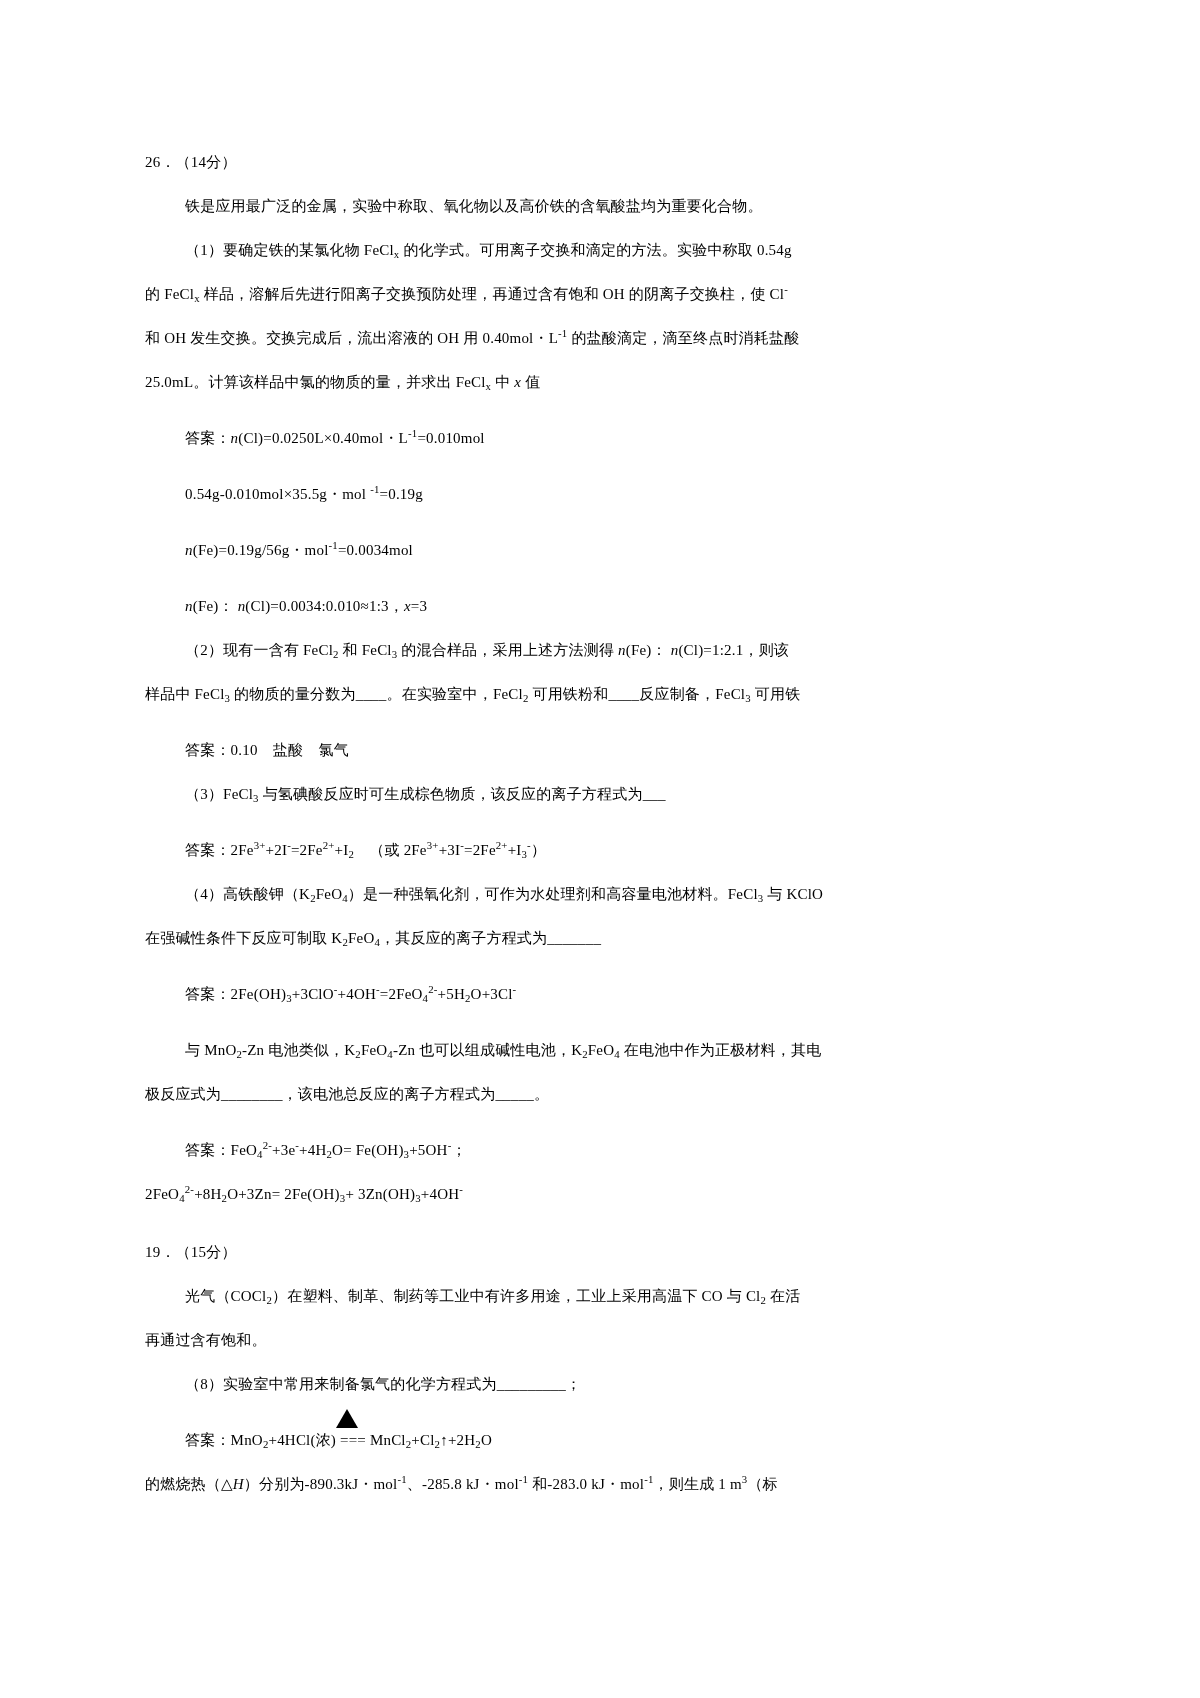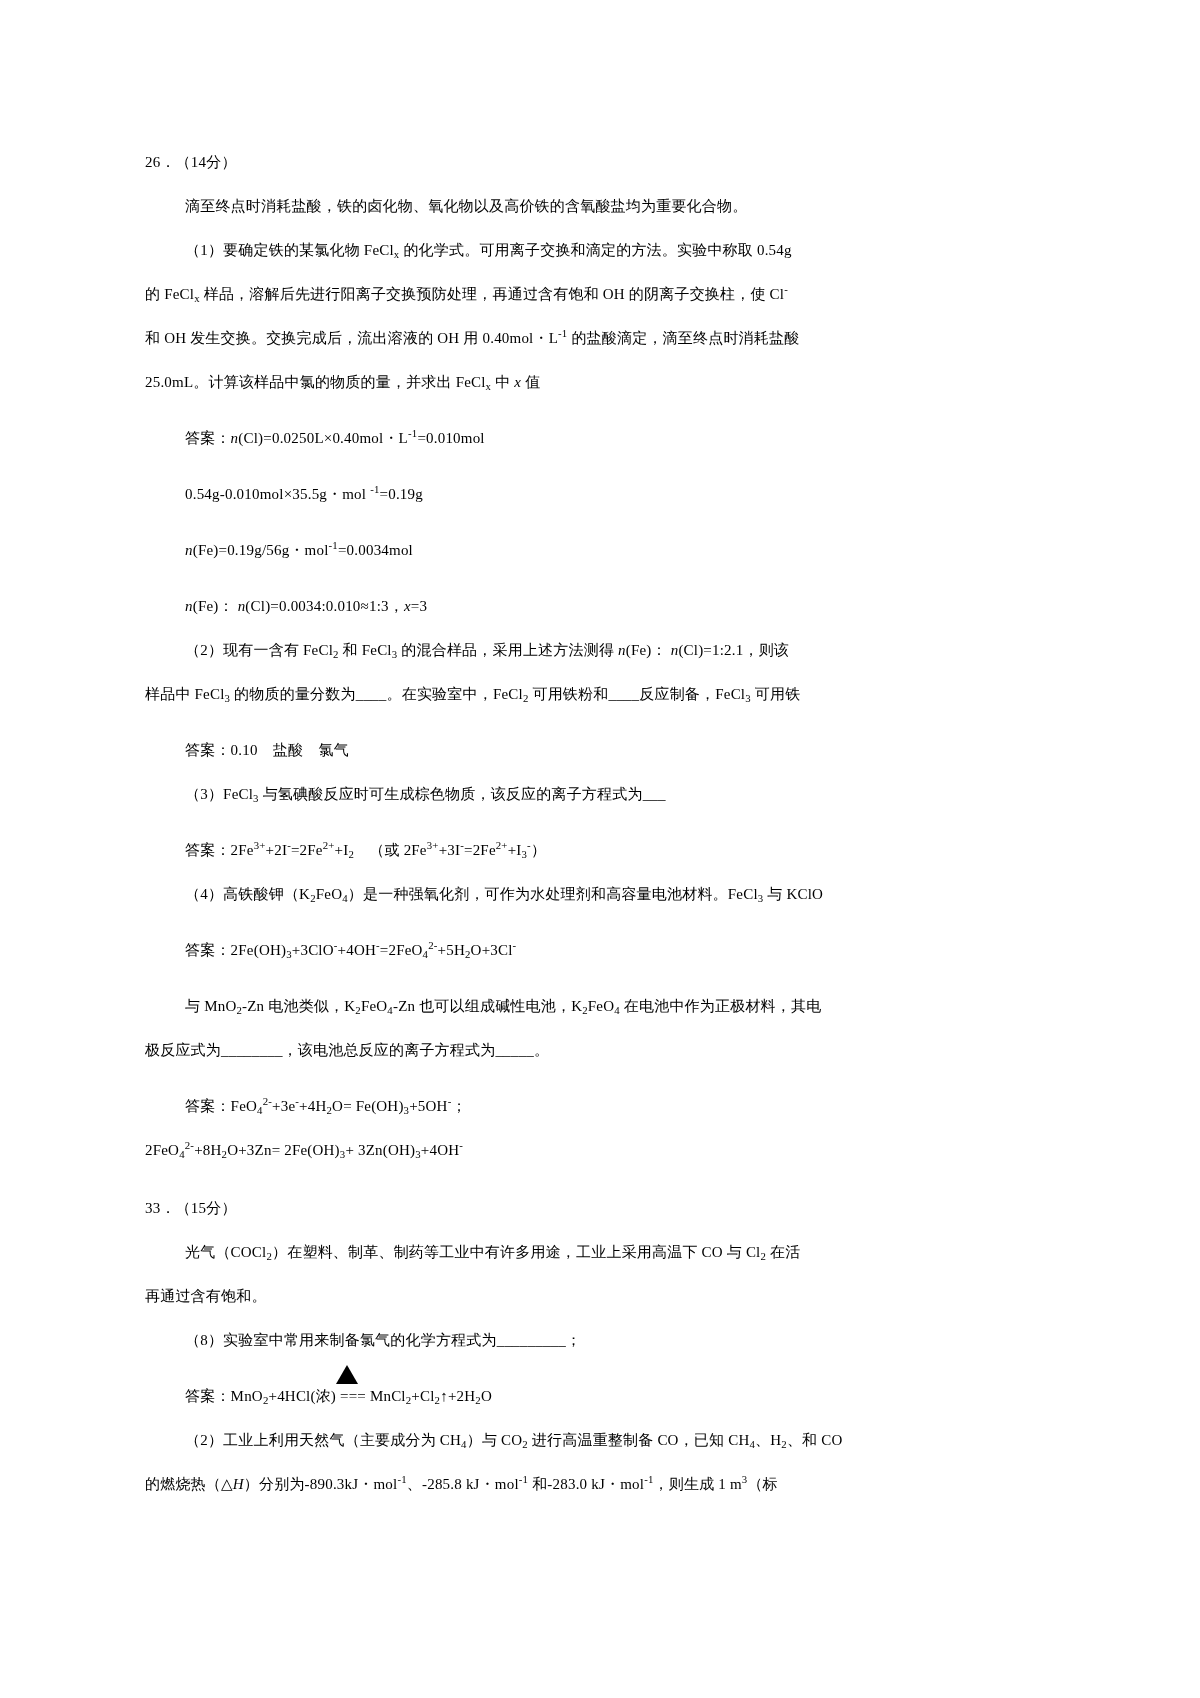--- a/index.html
+++ b/index.html
@@ -82,62 +82,62 @@
 <body>
 
 <div class="page">
 
   <div class="block">
 
     <p class="p noindent">
       <span>26．</span><span>（14分）</span>
     </p>
 
-    <p class="p indent1">滴至终点时消耗盐酸，铁的卤化物、氧化物以及高价铁的含氧酸盐均为重要化合物。</p>
+    <p class="p indent1">铁是应用最广泛的金属，实验中称取、氧化物以及高价铁的含氧酸盐均为重要化合物。</p>
 
     <p class="p indent1">（1）要确定铁的某氯化物 FeCl<sub>x</sub> 的化学式。可用离子交换和滴定的方法。实验中称取 0.54g</p>
     <p class="p noindent">的 FeCl<sub>x</sub> 样品，溶解后先进行阳离子交换预防处理，再通过含有饱和 OH 的阴离子交换柱，使 Cl<sup>-</sup></p>
     <p class="p noindent">和 OH 发生交换。交换完成后，流出溶液的 OH 用 0.40mol・L<sup>-1</sup> 的盐酸滴定，滴至终点时消耗盐酸</p>
     <p class="p noindent">25.0mL。计算该样品中氯的物质的量，并求出 FeCl<sub>x</sub> 中 <span class="it">x</span> 值</p>
 
     <p class="p indent-ans">答案：<span class="it">n</span>(Cl)=0.0250L×0.40mol・L<sup>-1</sup>=0.010mol</p>
     <p class="p indent-ans">0.54g-0.010mol×35.5g・mol <sup>-1</sup>=0.19g</p>
     <p class="p indent-ans"><span class="it">n</span>(Fe)=0.19g/56g・mol<sup>-1</sup>=0.0034mol</p>
     <p class="p indent-ans"><span class="it">n</span>(Fe)： <span class="it">n</span>(Cl)=0.0034:0.010≈1:3，<span class="it">x</span>=3</p>
 
     <p class="p indent1">（2）现有一含有 FeCl<sub>2</sub> 和 FeCl<sub>3</sub> 的混合样品，采用上述方法测得 <span class="it">n</span>(Fe)： <span class="it">n</span>(Cl)=1:2.1，则该</p>
     <p class="p noindent">样品中 FeCl<sub>3</sub> 的物质的量分数为____。在实验室中，FeCl<sub>2</sub> 可用铁粉和____反应制备，FeCl<sub>3</sub> 可用铁</p>
     <p class="p indent-ans">答案：0.10　盐酸　氯气</p>
 
     <p class="p indent1">（3）FeCl<sub>3</sub> 与氢碘酸反应时可生成棕色物质，该反应的离子方程式为___</p>
     <p class="p indent-ans">答案：2Fe<sup>3+</sup>+2I<sup>-</sup>=2Fe<sup>2+</sup>+I<sub>2</sub>　（或 2Fe<sup>3+</sup>+3I<sup>-</sup>=2Fe<sup>2+</sup>+I<sub>3</sub><sup>-</sup>）</p>
 
     <p class="p indent1">（4）高铁酸钾（K<sub>2</sub>FeO<sub>4</sub>）是一种强氧化剂，可作为水处理剂和高容量电池材料。FeCl<sub>3</sub> 与 KClO</p>
+    <p class="p noindent">在强碱性条件下反应可制取 K<sub>2</sub>FeO<sub>4</sub>，其反应的离子方程式为_______</p>
     <p class="p indent-ans">答案：2Fe(OH)<sub>3</sub>+3ClO<sup>-</sup>+4OH<sup>-</sup>=2FeO<sub>4</sub><sup>2-</sup>+5H<sub>2</sub>O+3Cl<sup>-</sup></p>
 
     <p class="p indent-ans">与 MnO<sub>2</sub>-Zn 电池类似，K<sub>2</sub>FeO<sub>4</sub>-Zn 也可以组成碱性电池，K<sub>2</sub>FeO<sub>4</sub> 在电池中作为正极材料，其电</p>
     <p class="p noindent">极反应式为________，该电池总反应的离子方程式为_____。</p>
 
     <p class="p indent-ans">答案：FeO<sub>4</sub><sup>2-</sup>+3e<sup>-</sup>+4H<sub>2</sub>O= Fe(OH)<sub>3</sub>+5OH<sup>-</sup>；</p>
     <p class="p noindent">2FeO<sub>4</sub><sup>2-</sup>+8H<sub>2</sub>O+3Zn= 2Fe(OH)<sub>3</sub>+ 3Zn(OH)<sub>3</sub>+4OH<sup>-</sup></p>
   </div>
 
   <div class="sec-gap"></div>
 
   <div class="block">
     <p class="p noindent">
-      <span>33．</span><span>（15分）</span>
+      <span>19．</span><span>（15分）</span>
     </p>
 
     <p class="p indent1">光气（COCl<sub>2</sub>）在塑料、制革、制药等工业中有许多用途，工业上采用高温下 CO 与 Cl<sub>2</sub> 在活</p>
     <p class="p noindent">再通过含有饱和。</p>
 
     <p class="p indent1">（8）实验室中常用来制备氯气的化学方程式为_________；</p>
 
     <p class="p indent-ans">
       <span>答案：MnO<sub>2</sub>+4HCl(浓) === </span><span class="tri-wrap"><span class="tri tri-abs"></span></span><span>MnCl<sub>2</sub>+Cl<sub>2</sub>↑+2H<sub>2</sub>O</span>
     </p>
 
-    <p class="p indent1">（2）工业上利用天然气（主要成分为 CH<sub>4</sub>）与 CO<sub>2</sub> 进行高温重整制备 CO，已知 CH<sub>4</sub>、H<sub>2</sub>、和 CO</p>
     <p class="p noindent">的燃烧热（△<span class="it">H</span>）分别为-890.3kJ・mol<sup>-1</sup>、-285.8 kJ・mol<sup>-1</sup> 和-283.0 kJ・mol<sup>-1</sup>，则生成 1 m<sup>3</sup>（标</p>
   </div>
 
 </div>
 
 </body></html>

